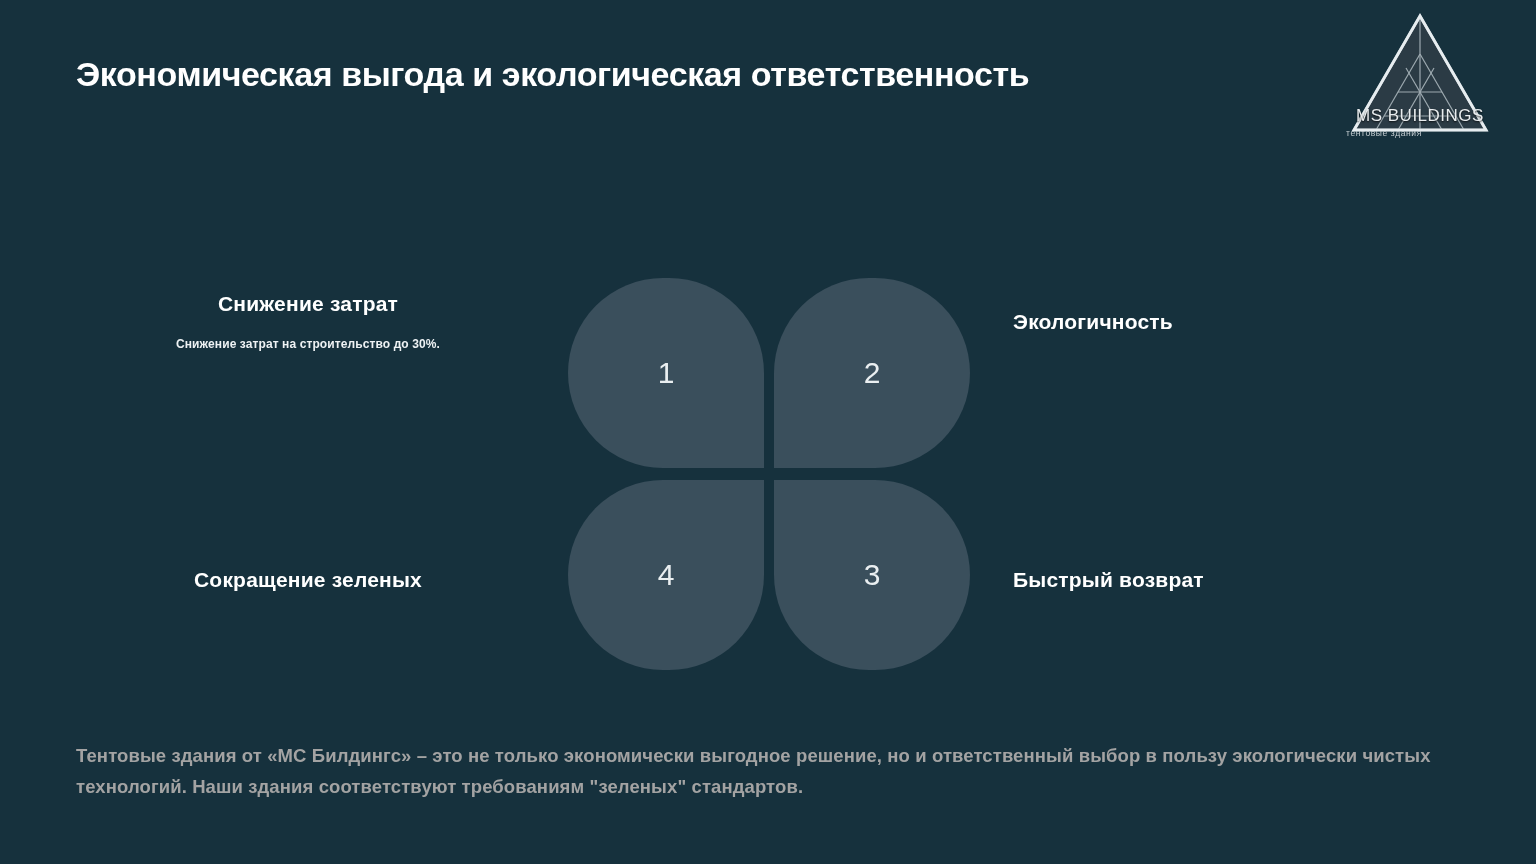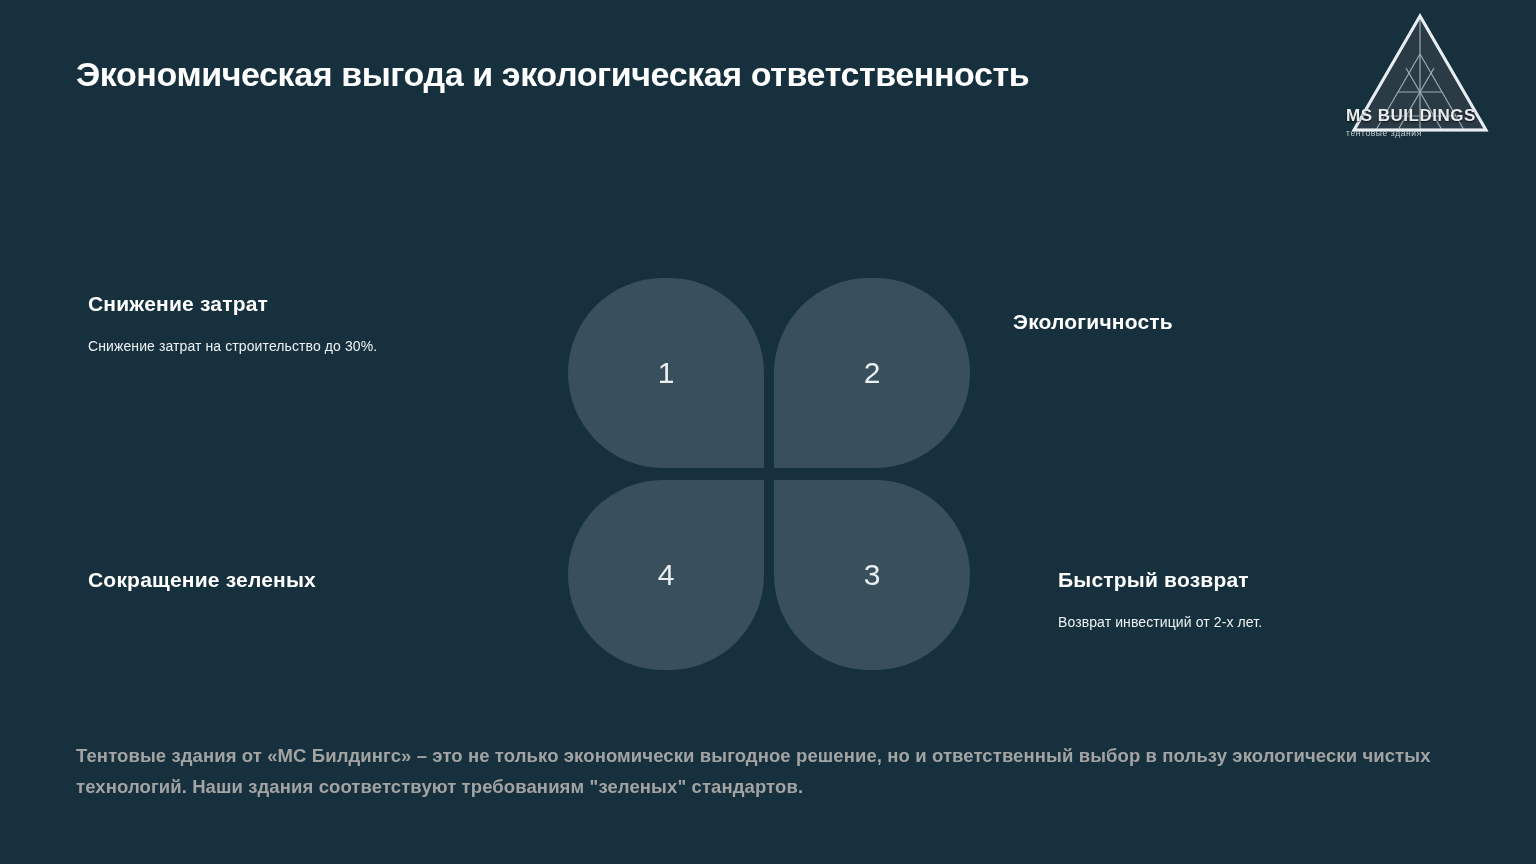--- a/index.html
+++ b/index.html
@@ -42,22 +42,23 @@
     top: 10px;
     width: 148px;
     height: 148px;
   }
   .logo svg { display: block; }
   .logo-text {
     position: absolute;
     left: 0;
     right: 0;
     top: 96px;
+    text-align: center;
     font-size: 17px;
-    font-weight: bold;
+    font-weight: normal;
     letter-spacing: 0.5px;
     color: #e9edef;
     text-shadow: 0 1px 2px rgba(0,0,0,.8);
   }
   .logo-sub {
     position: absolute;
     left: 0;
     right: 0;
     top: 118px;
     text-align: left;
@@ -98,32 +99,32 @@
     width: 440px;
   }
   .block .head {
     font-size: 21px;
     font-weight: bold;
     color: #ffffff;
     letter-spacing: 0.2px;
   }
   .block .body {
     margin-top: 20px;
-    font-size: 14px;
-    font-weight: normal;
+    font-size: 12px;
+    font-weight: bold;
     color: #eef2f4;
     line-height: 1.45;
     letter-spacing: 0.1px;
   }
-  .left  { text-align: left; left: 88px; }
+  .left  { text-align: center; left: 88px; }
   .right { text-align: left;  left: 1013px; }
 
   .b1 { top: 292px; }
   .b2 { top: 310px; width: 510px; }
-  .b3 { top: 568px; margin-left: 45px; }
+  .b3 { top: 568px; }
   .b4 { top: 568px; }
 
   
   .footer {
     position: absolute;
     left: 76px;
     top: 740px;
     width: 1392px;
     font-size: 18.5px;
     font-weight: bold;
@@ -176,21 +177,20 @@
     <div class="head">Снижение затрат</div>
     <div class="body">Снижение затрат на строительство до 30%.</div>
   </div>
 
   <div class="block right b2">
     <div class="head">Экологичность</div>
   </div>
 
   <div class="block right b3">
     <div class="head">Быстрый возврат</div>
-    <div class="body">Возврат инвестиций от 2-х лет.</div>
   </div>
 
   <div class="block left b4">
     <div class="head">Сокращение зеленых</div>
   </div>
 
   <div class="footer">Тентовые здания от «МС Билдингс» – это не только экономически выгодное решение, но и ответственный выбор в пользу экологически чистых технологий. Наши здания соответствуют требованиям "зеленых" стандартов.</div>
 
 </div>
 

